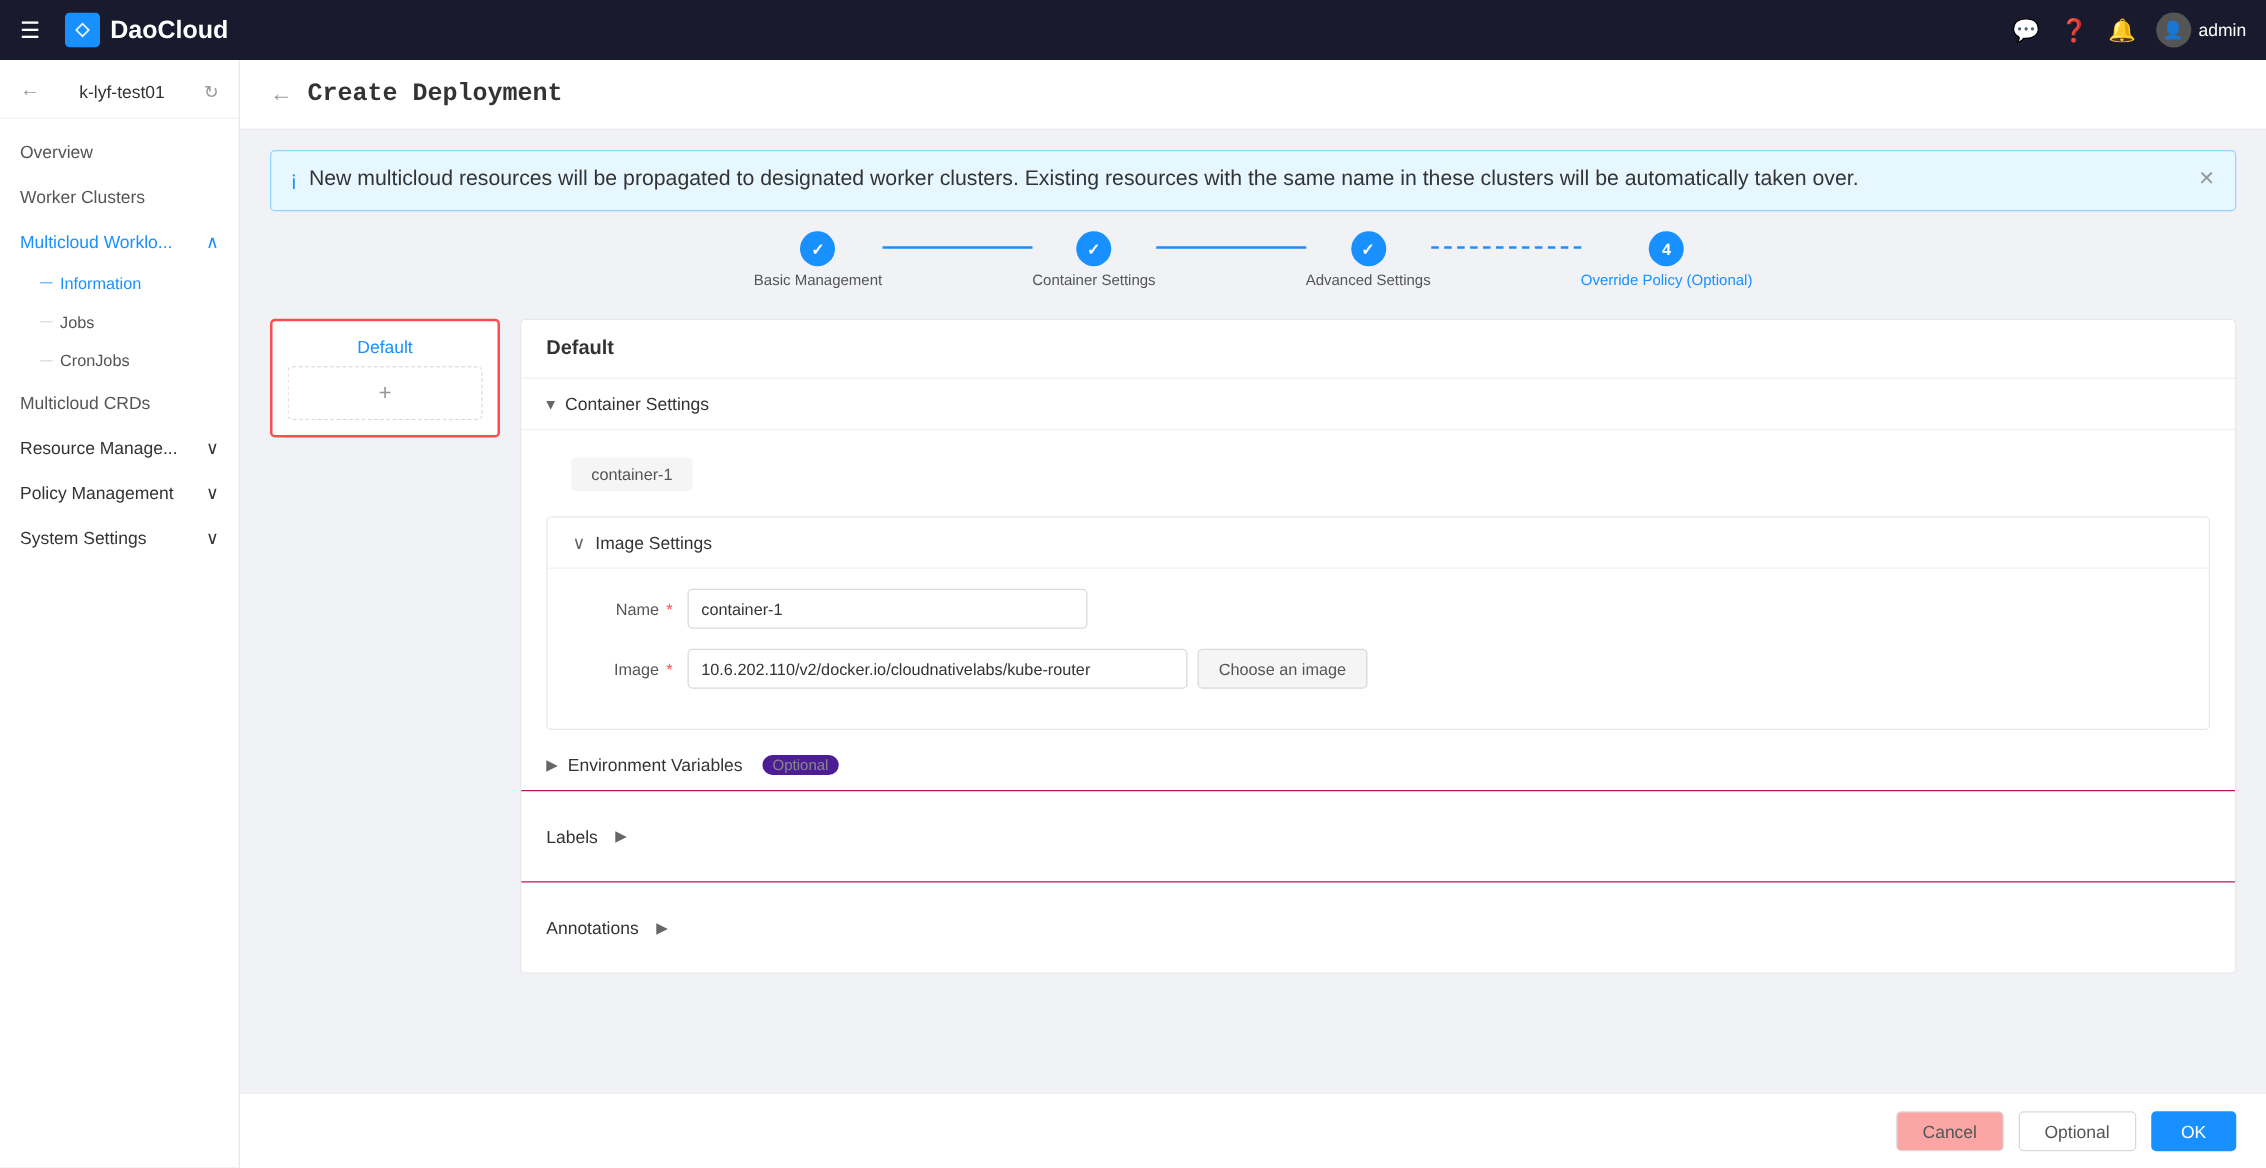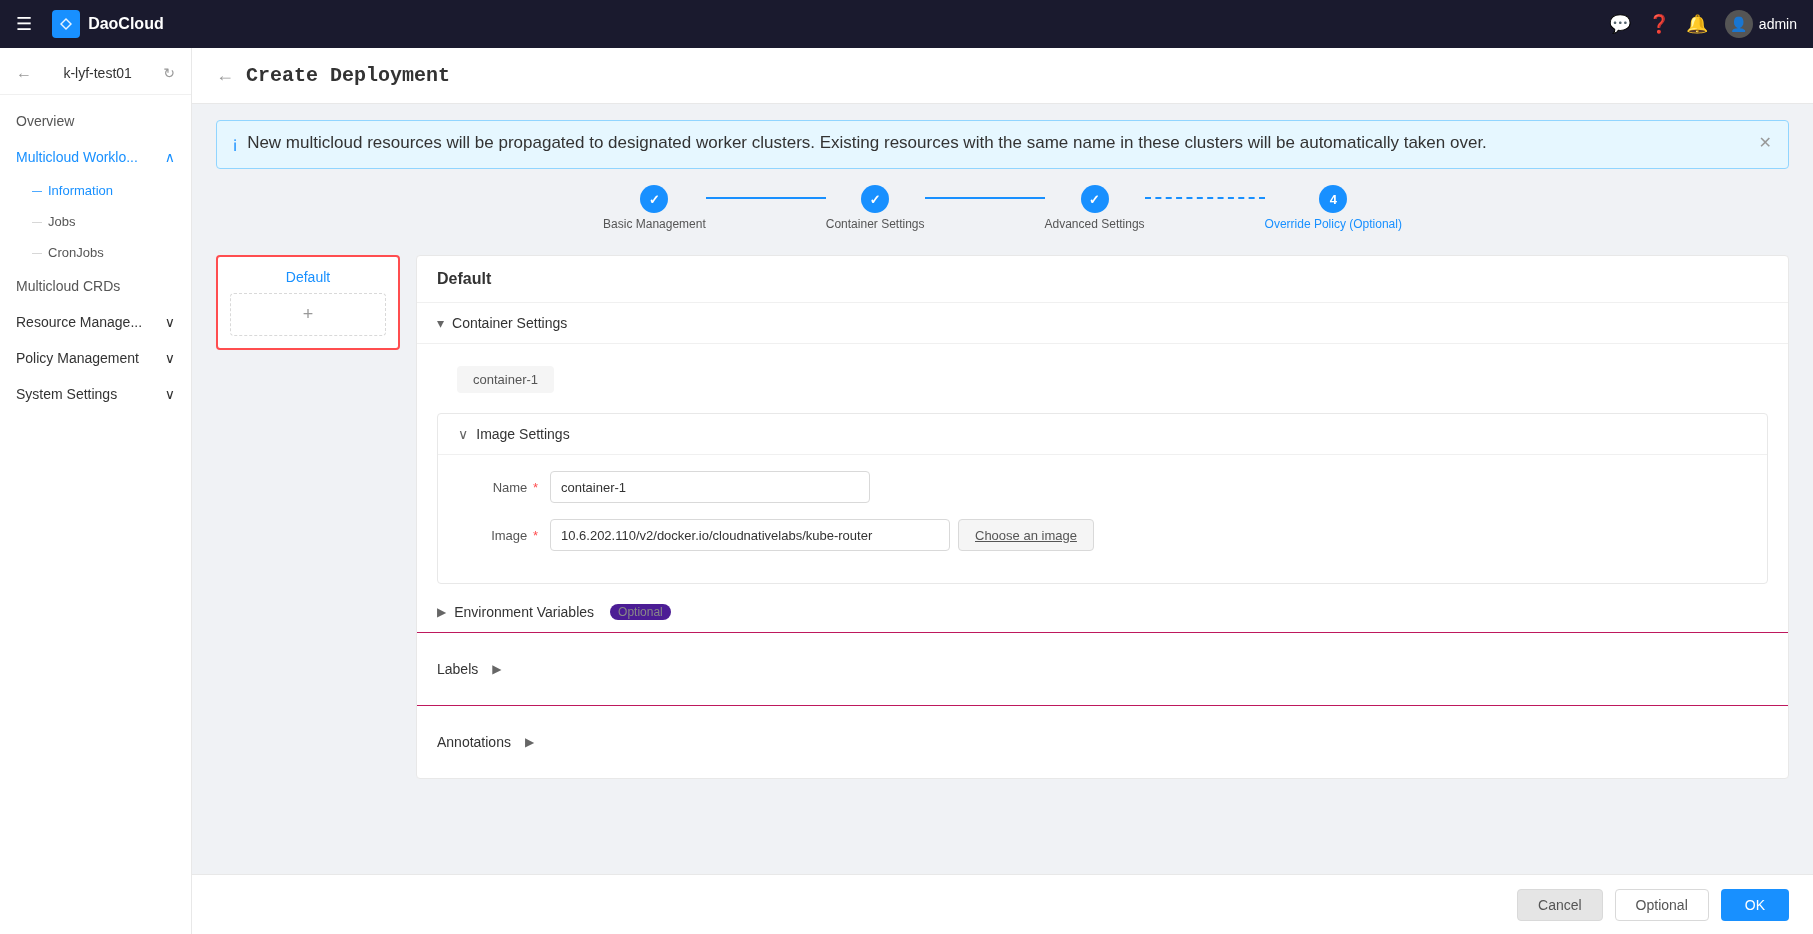--- a/index.html
+++ b/index.html
@@ -1,20 +1,20 @@
 <!DOCTYPE html>
 <html><head>
   <meta charset="utf-8">
   <style>
     * { box-sizing: border-box; margin: 0; padding: 0; }
     body { font-family: -apple-system, BlinkMacSystemFont, 'Segoe UI', sans-serif; font-size: 14px; background: #f0f2f5; color: #333; height: 934px; overflow: hidden; display: flex; flex-direction: column; }
 
     
     .topnav { background: #1a1a2e; height: 48px; display: flex; align-items: center; padding: 0 16px; gap: 12px; flex-shrink: 0; }
-    .topnav-logo { display: flex; align-items: center; gap: 8px; color: #fff; font-size: 16px; font-weight: 600; }
+    .topnav-logo { display: flex; align-items: center; gap: 8px; color: #fff; font-size: 20px; font-weight: 600; }
     .topnav-logo-icon { width: 28px; height: 28px; }
     .topnav-menu { color: #fff; font-size: 18px; cursor: pointer; margin-right: 8px; }
     .topnav-spacer { flex: 1; }
     .topnav-icons { display: flex; align-items: center; gap: 16px; color: #ccc; }
     .topnav-icon { font-size: 18px; cursor: pointer; color: #ccc; }
     .topnav-user { display: flex; align-items: center; gap: 6px; color: #fff; cursor: pointer; }
     .topnav-avatar { width: 28px; height: 28px; border-radius: 50%; background: #555; display: flex; align-items: center; justify-content: center; color: #fff; font-size: 14px; }
 
     
     .main-layout { display: flex; flex: 1; overflow: hidden; }
@@ -87,30 +87,30 @@
     
     .container-tab { display: inline-block; padding: 6px 16px; background: #f5f5f5; border-radius: 4px; margin: 12px 20px; font-size: 13px; color: #555; cursor: pointer; }
 
     
     .form-section { padding: 16px 20px; }
     .form-row { display: flex; align-items: center; margin-bottom: 16px; gap: 12px; }
     .form-label { width: 80px; text-align: right; font-size: 13px; color: #555; flex-shrink: 0; }
     .form-label .required { color: #ff4d4f; margin-left: 2px; }
     .form-input { flex: 1; height: 32px; border: 1px solid #d9d9d9; border-radius: 4px; padding: 0 10px; font-size: 13px; color: #333; background: #fff; max-width: 320px; }
     .form-input-group { display: flex; gap: 8px; align-items: center; flex: 1; }
-    .btn-choose { height: 32px; padding: 0 16px; border: 1px solid #d9d9d9; border-radius: 4px; background: #f5f5f5; color: #555; font-size: 13px; cursor: pointer; white-space: nowrap; text-decoration: underline; }
+    .btn-choose { height: 32px; padding: 0 16px; border: 1px solid #d9d9d9; border-radius: 4px; background: #f5f5f5; color: #555; font-size: 13px; cursor: pointer; white-space: nowrap; }
 
     
     .expand-row { padding: 28px 20px; display: flex; align-items: center; gap: 8px; border-top: 1px solid #be185d; cursor: pointer; }
     .expand-icon { color: #666; font-size: 12px; }
     .expand-title { font-size: 14px; font-weight: 500; color: #333; }
 
     
     .footer { position: fixed; bottom: 0; right: 0; left: 192px; height: 60px; background: #fff; border-top: 1px solid #e8e8e8; display: flex; align-items: center; justify-content: flex-end; padding: 0 24px; gap: 12px; z-index: 100; }
-    .btn-cancel { height: 32px; padding: 0 20px; border: 1px solid #d9d9d9; border-radius: 4px; background: #e5e5e5; color: #555; font-size: 14px; cursor: pointer; }
+    .btn-cancel { height: 32px; padding: 0 20px; border: 1px solid #d9d9d9; border-radius: 4px; background: #fca5a5; color: #555; font-size: 14px; cursor: pointer; }
     .btn-prev { height: 32px; padding: 0 20px; border: 1px solid #d9d9d9; border-radius: 4px; background: #fff; color: #555; font-size: 14px; cursor: pointer; }
     .btn-ok { height: 32px; padding: 0 24px; border: none; border-radius: 4px; background: #1890ff; color: #fff; font-size: 14px; cursor: pointer; font-weight: 500; }
   </style>
 </head>
 <body>
 
 <div class="topnav">
   <span class="topnav-menu">☰</span>
   <div class="topnav-logo">
     <svg class="topnav-logo-icon" viewBox="0 0 28 28" fill="none">
@@ -137,20 +137,23 @@
   <div class="sidebar">
     <div class="sidebar-header">
       <span class="sidebar-back">←</span>
       <span class="sidebar-project">k-lyf-test01</span>
       <span class="sidebar-refresh">↻</span>
     </div>
     <div class="sidebar-nav">
       <div class="sidebar-item">
         <span class="sidebar-item-label">Overview</span>
       </div>
+      <div class="sidebar-item">
+        <span class="sidebar-item-label">Worker Clusters</span>
+      </div>
       <div class="sidebar-group expanded">
         <span>Multicloud Worklo...</span>
         <span>∧</span>
       </div>
       <div class="sidebar-sub">
         <div class="sidebar-sub-item active">
           <span>Information</span>
         </div>
         <div class="sidebar-sub-item">
           <span>Jobs</span>

